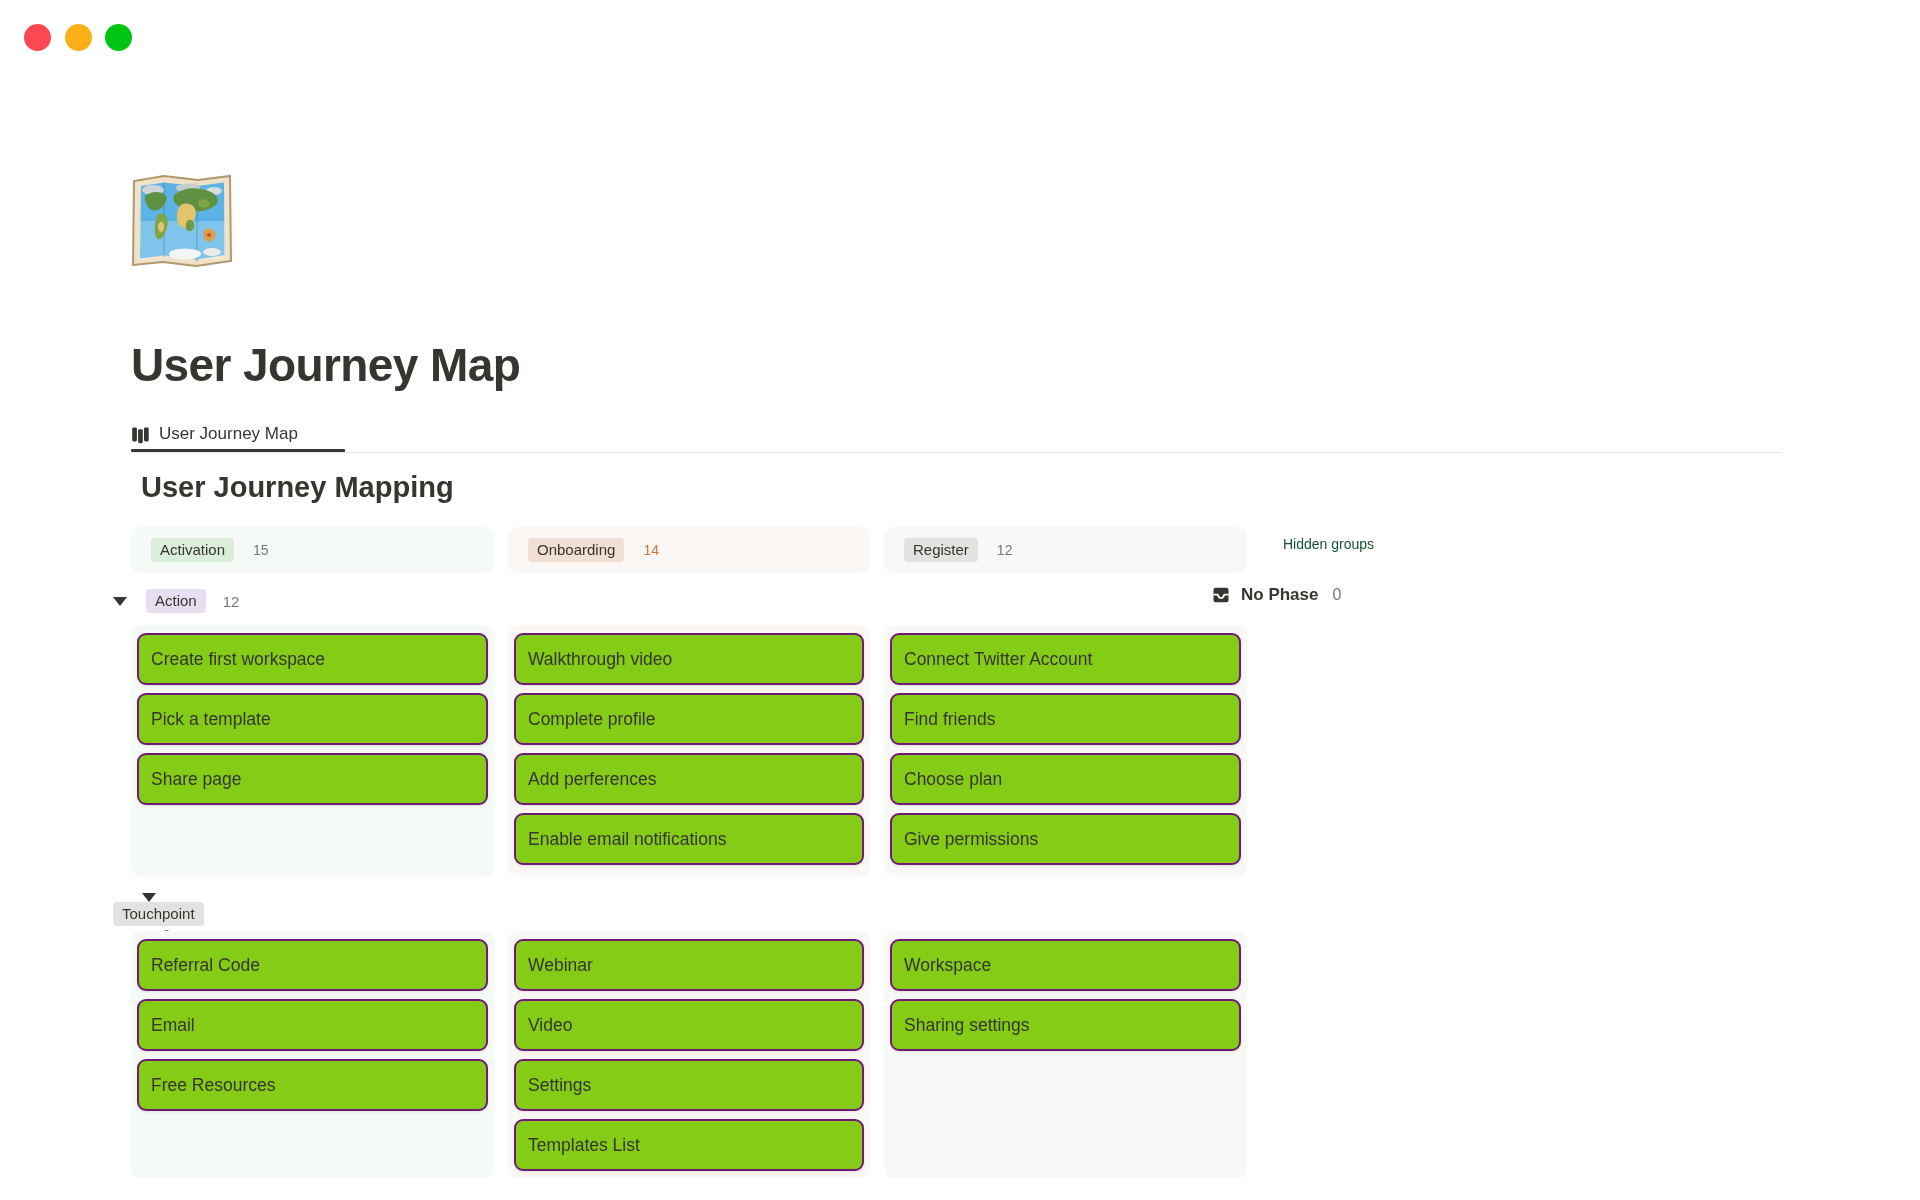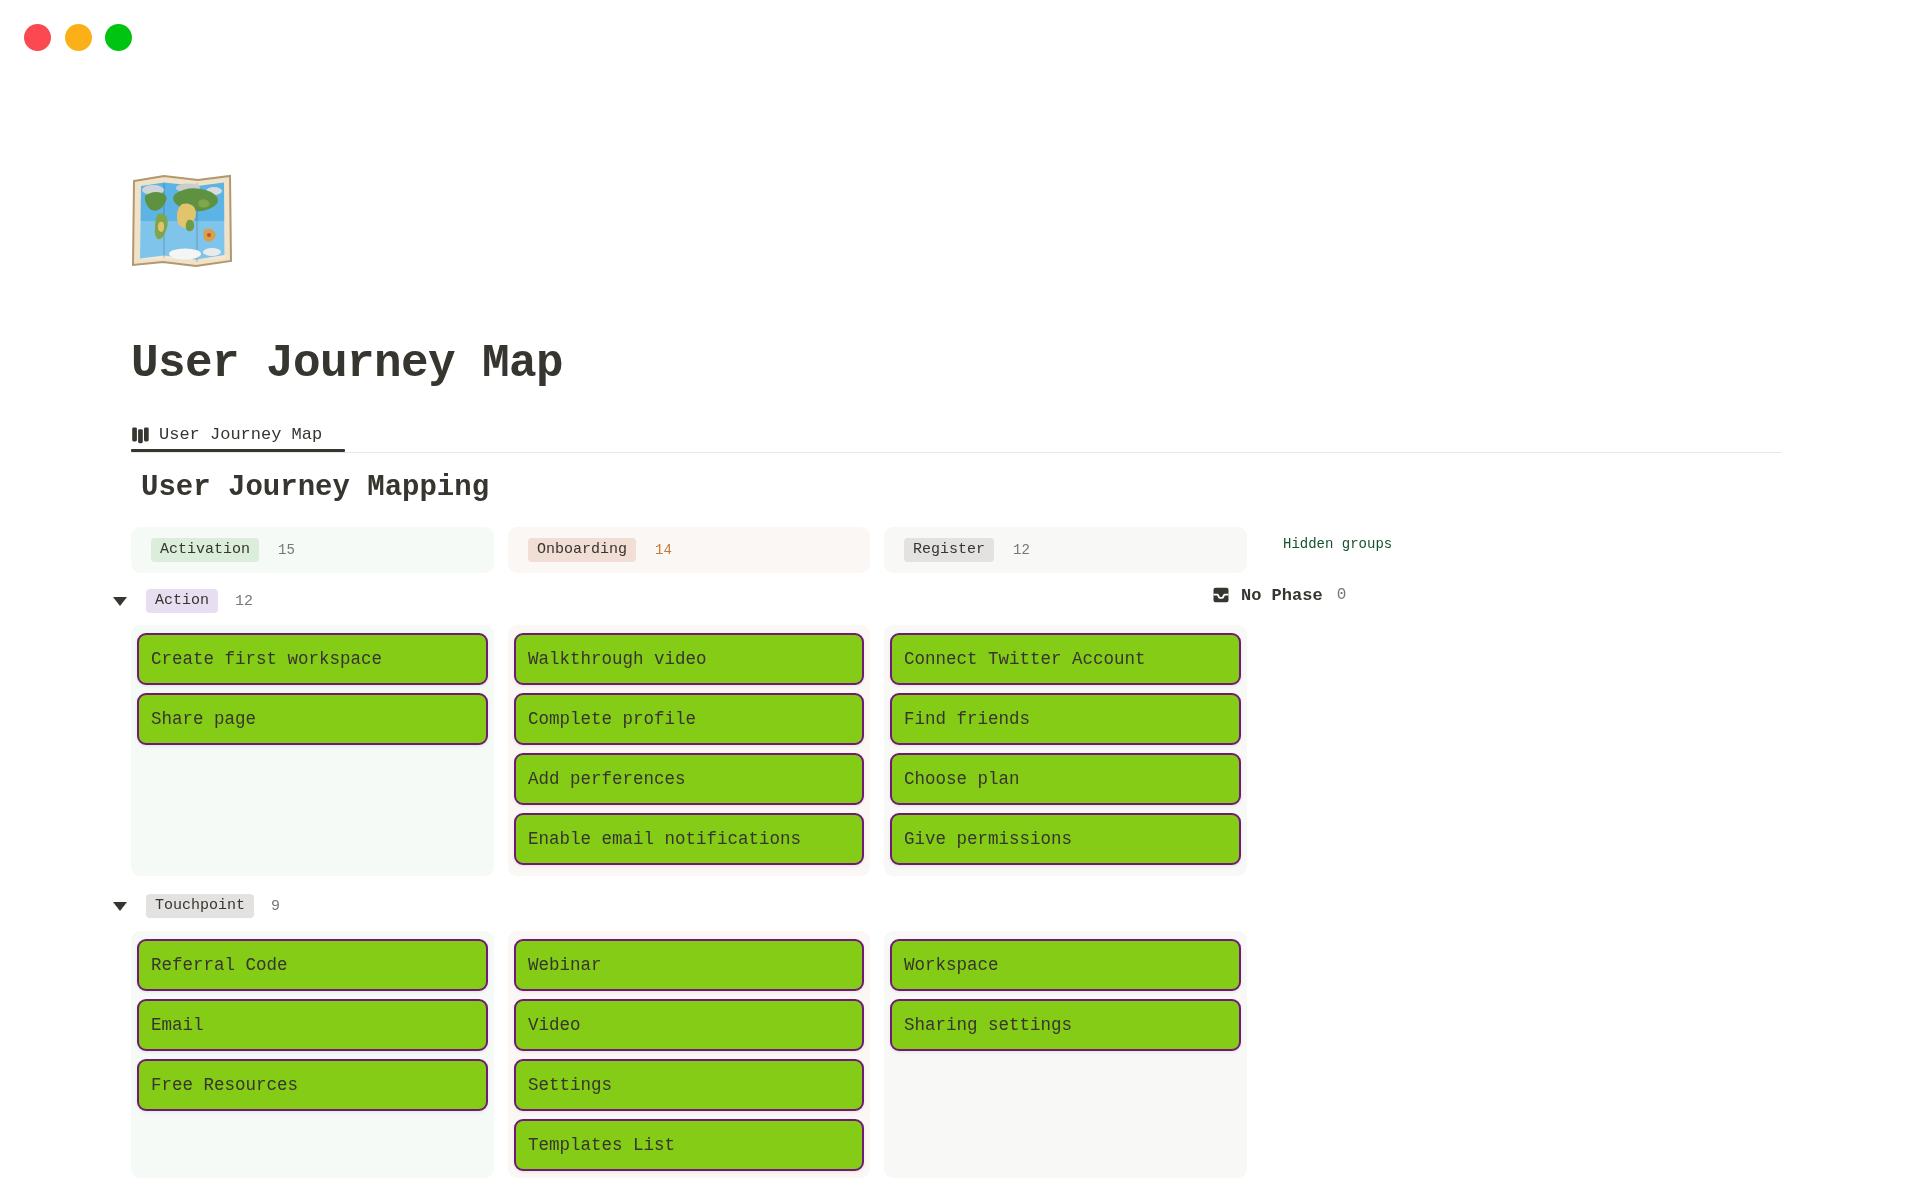--- a/index.html
+++ b/index.html
@@ -1,19 +1,19 @@
 <!DOCTYPE html>
 <html><head>
 <meta charset="utf-8">
 <style>
   * { margin:0; padding:0; box-sizing:border-box; }
   html,body { background:#fff; }
   #stage {
     position:relative; width:1920px; height:1200px; background:#ffffff;
-    font-family:Liberation Mono, monospace; color:#37352F; overflow:hidden;
+    font-family:Liberation Sans, sans-serif; color:#37352F; overflow:hidden;
   }
   
   .traffic { position:absolute; top:24px; width:27px; height:27px; border-radius:50%; }
   .t-red    { left:24px;  background:#FC4850; }
   .t-yellow { left:65px;  background:#FCB017; }
   .t-green  { left:105px; background:#00C412; }
 
   
   .page-icon { position:absolute; left:130px; top:174px; width:104px; height:94px; }
   .page-title {
@@ -46,21 +46,21 @@
   }
   .pill-green  { background:#DBEDDB; }
   .pill-orange { background:#F1DED5; }
   .pill-gray   { background:#E3E2E0; }
   .pill-purple { background:#E8DEF1; }
   .count { font-size:14px; color:#787774; margin-left:19px; }
   .count-orange { color:#C4793B; }
 
   .group-row { position:absolute; left:113px; height:26px; display:flex; align-items:center; }
   .group-row-0 { top:588px; }
-  .group-row-1 { top:893px; }
+  .group-row-1 { top:893px;flex-direction:column; }
   .tri {
     width:0; height:0; border-left:7px solid transparent; border-right:7px solid transparent;
     border-top:9px solid #37352F; margin-right:19px; cursor:pointer;
   }
   .group-count { font-size:15px; color:#787774; margin-left:17px; }
 
   .cards-container { position:absolute; border-radius:9px; padding:8px 6px; }
   .grp0 { top:625px; height:251px; }
   .grp1 { top:931px; height:247px; }
   .card {
@@ -151,20 +151,21 @@
   </div>
 
   <div class="group-row group-row-0">
     <span class="tri"></span>
     <span class="pill pill-purple">Action</span>
     <span class="group-count">12</span>
   </div>
 
   <div class="cards-container grp0 colpos-0 bg-col-0">
     <div class="card">Create first workspace</div>
+    <div class="card">Pick a template</div>
     <div class="card">Share page</div>
   </div>
   <div class="cards-container grp0 colpos-1 bg-col-1">
     <div class="card">Walkthrough video</div>
     <div class="card">Complete profile</div>
     <div class="card">Add perferences</div>
     <div class="card">Enable email notifications</div>
   </div>
   <div class="cards-container grp0 colpos-2 bg-col-2">
     <div class="card">Connect Twitter Account</div>

